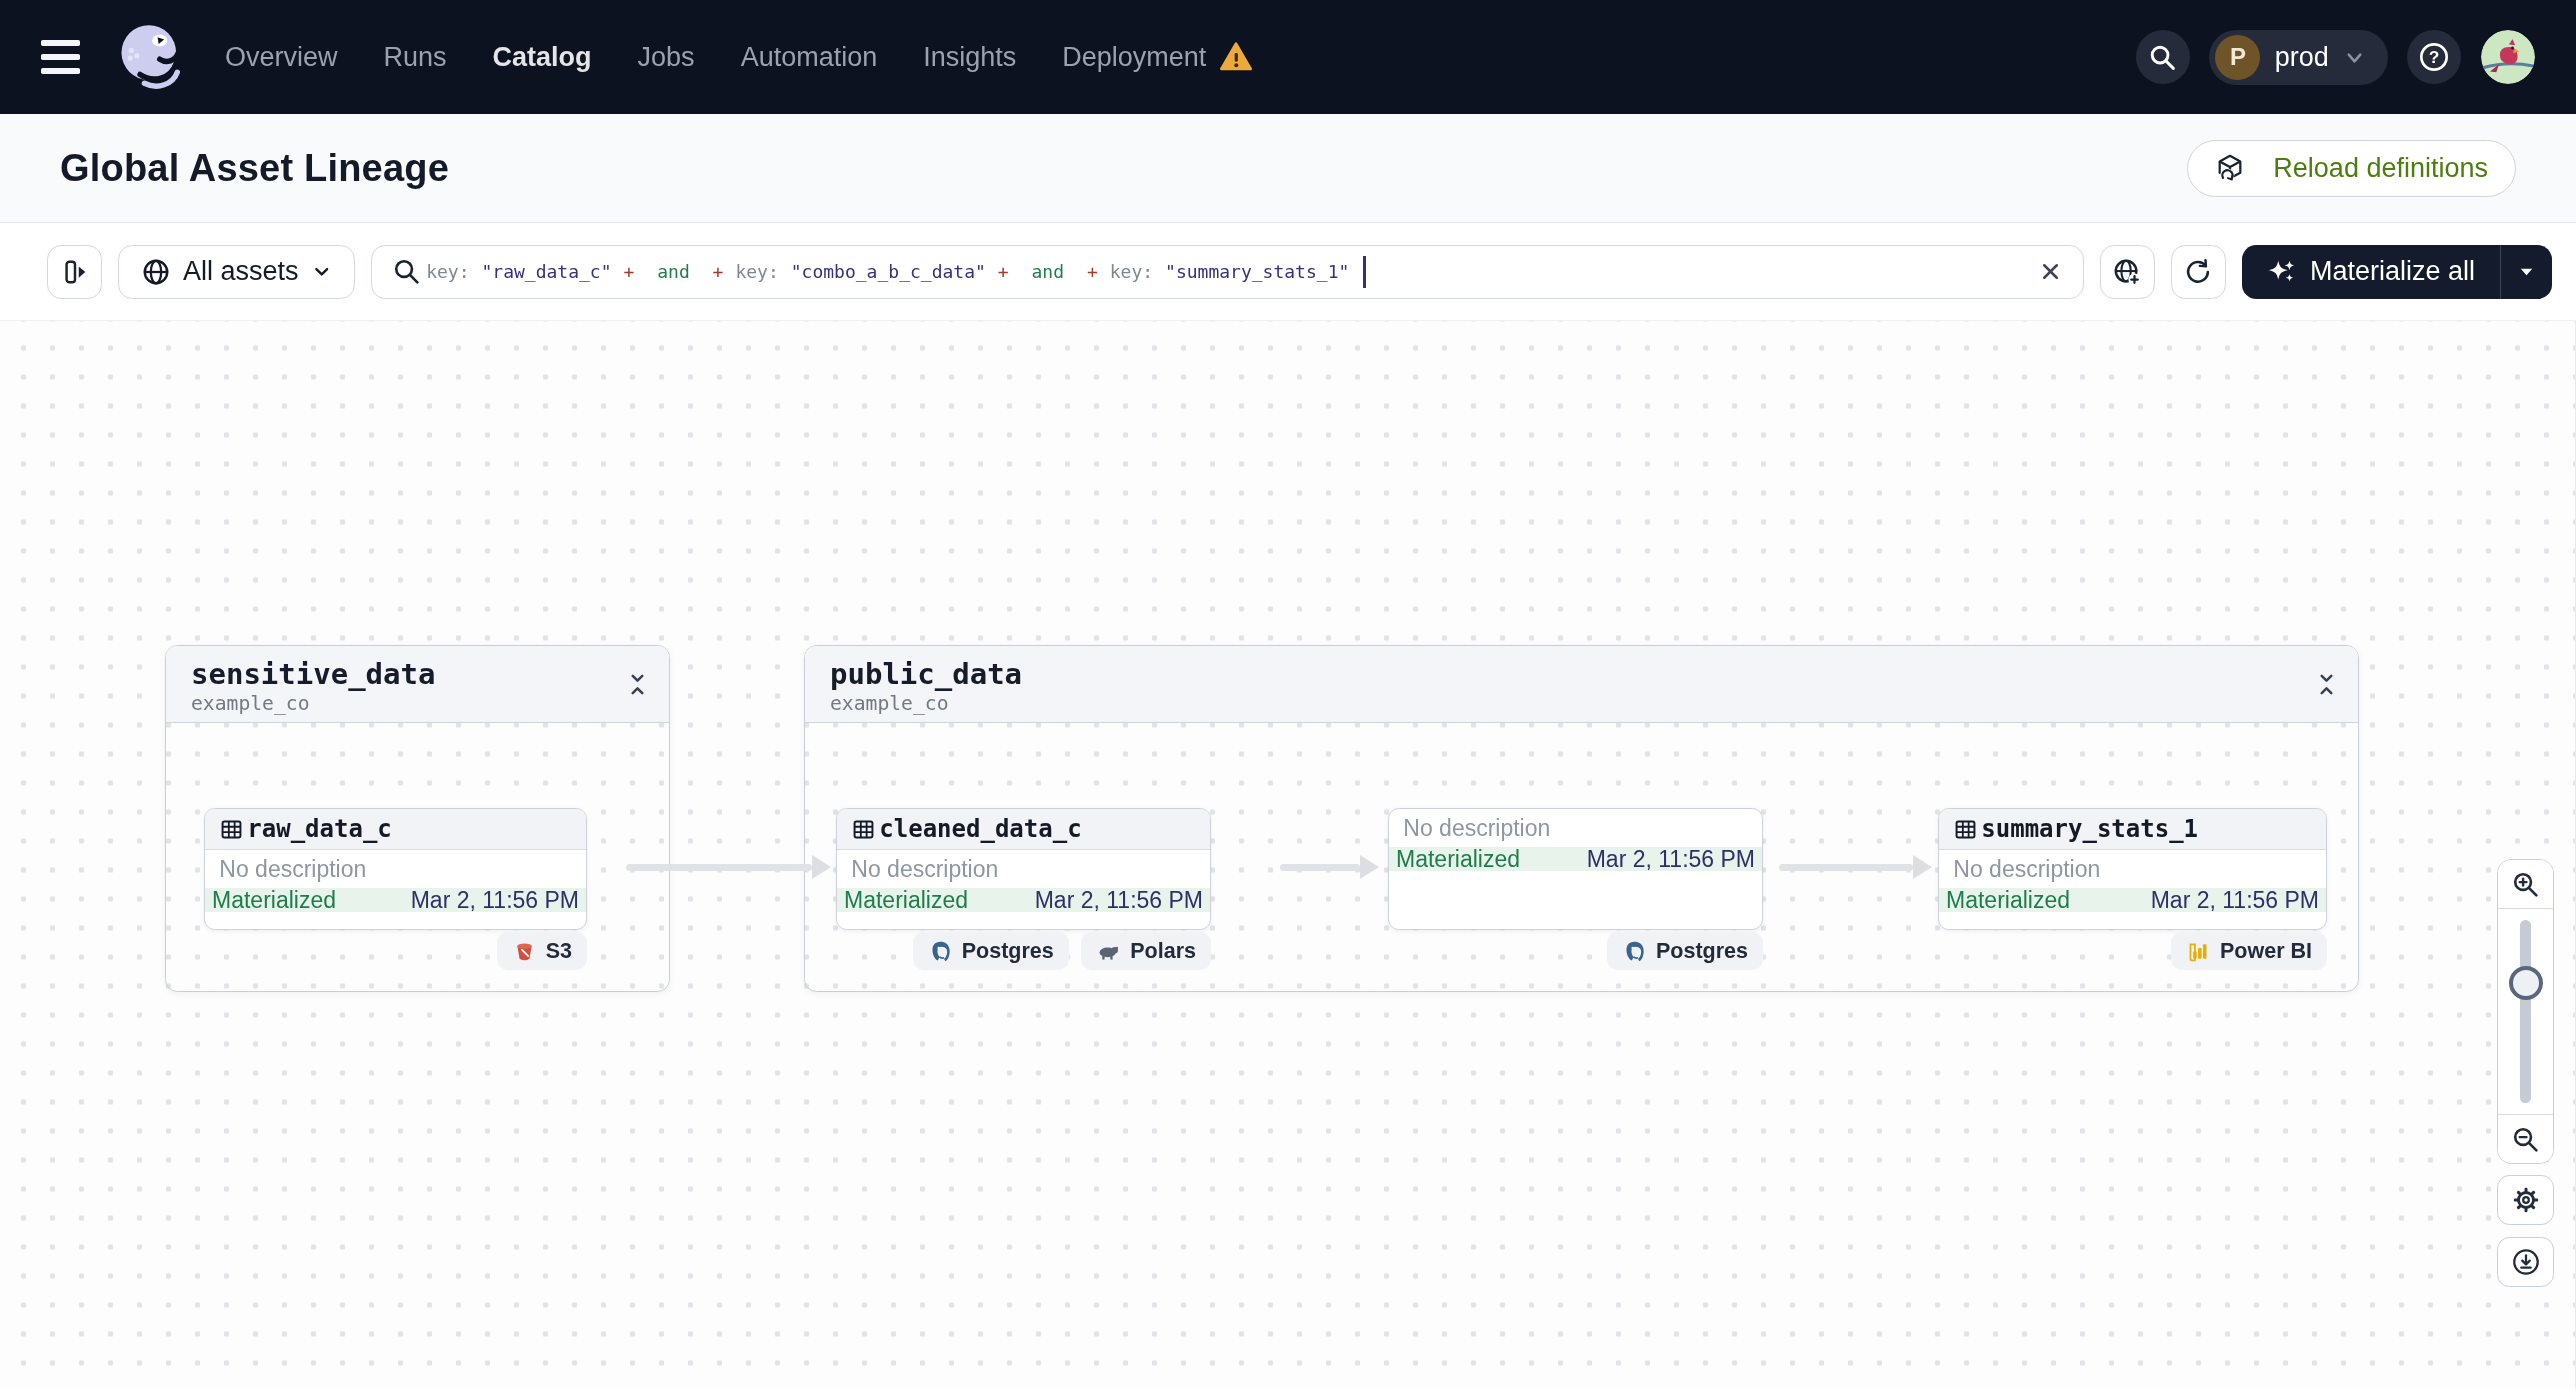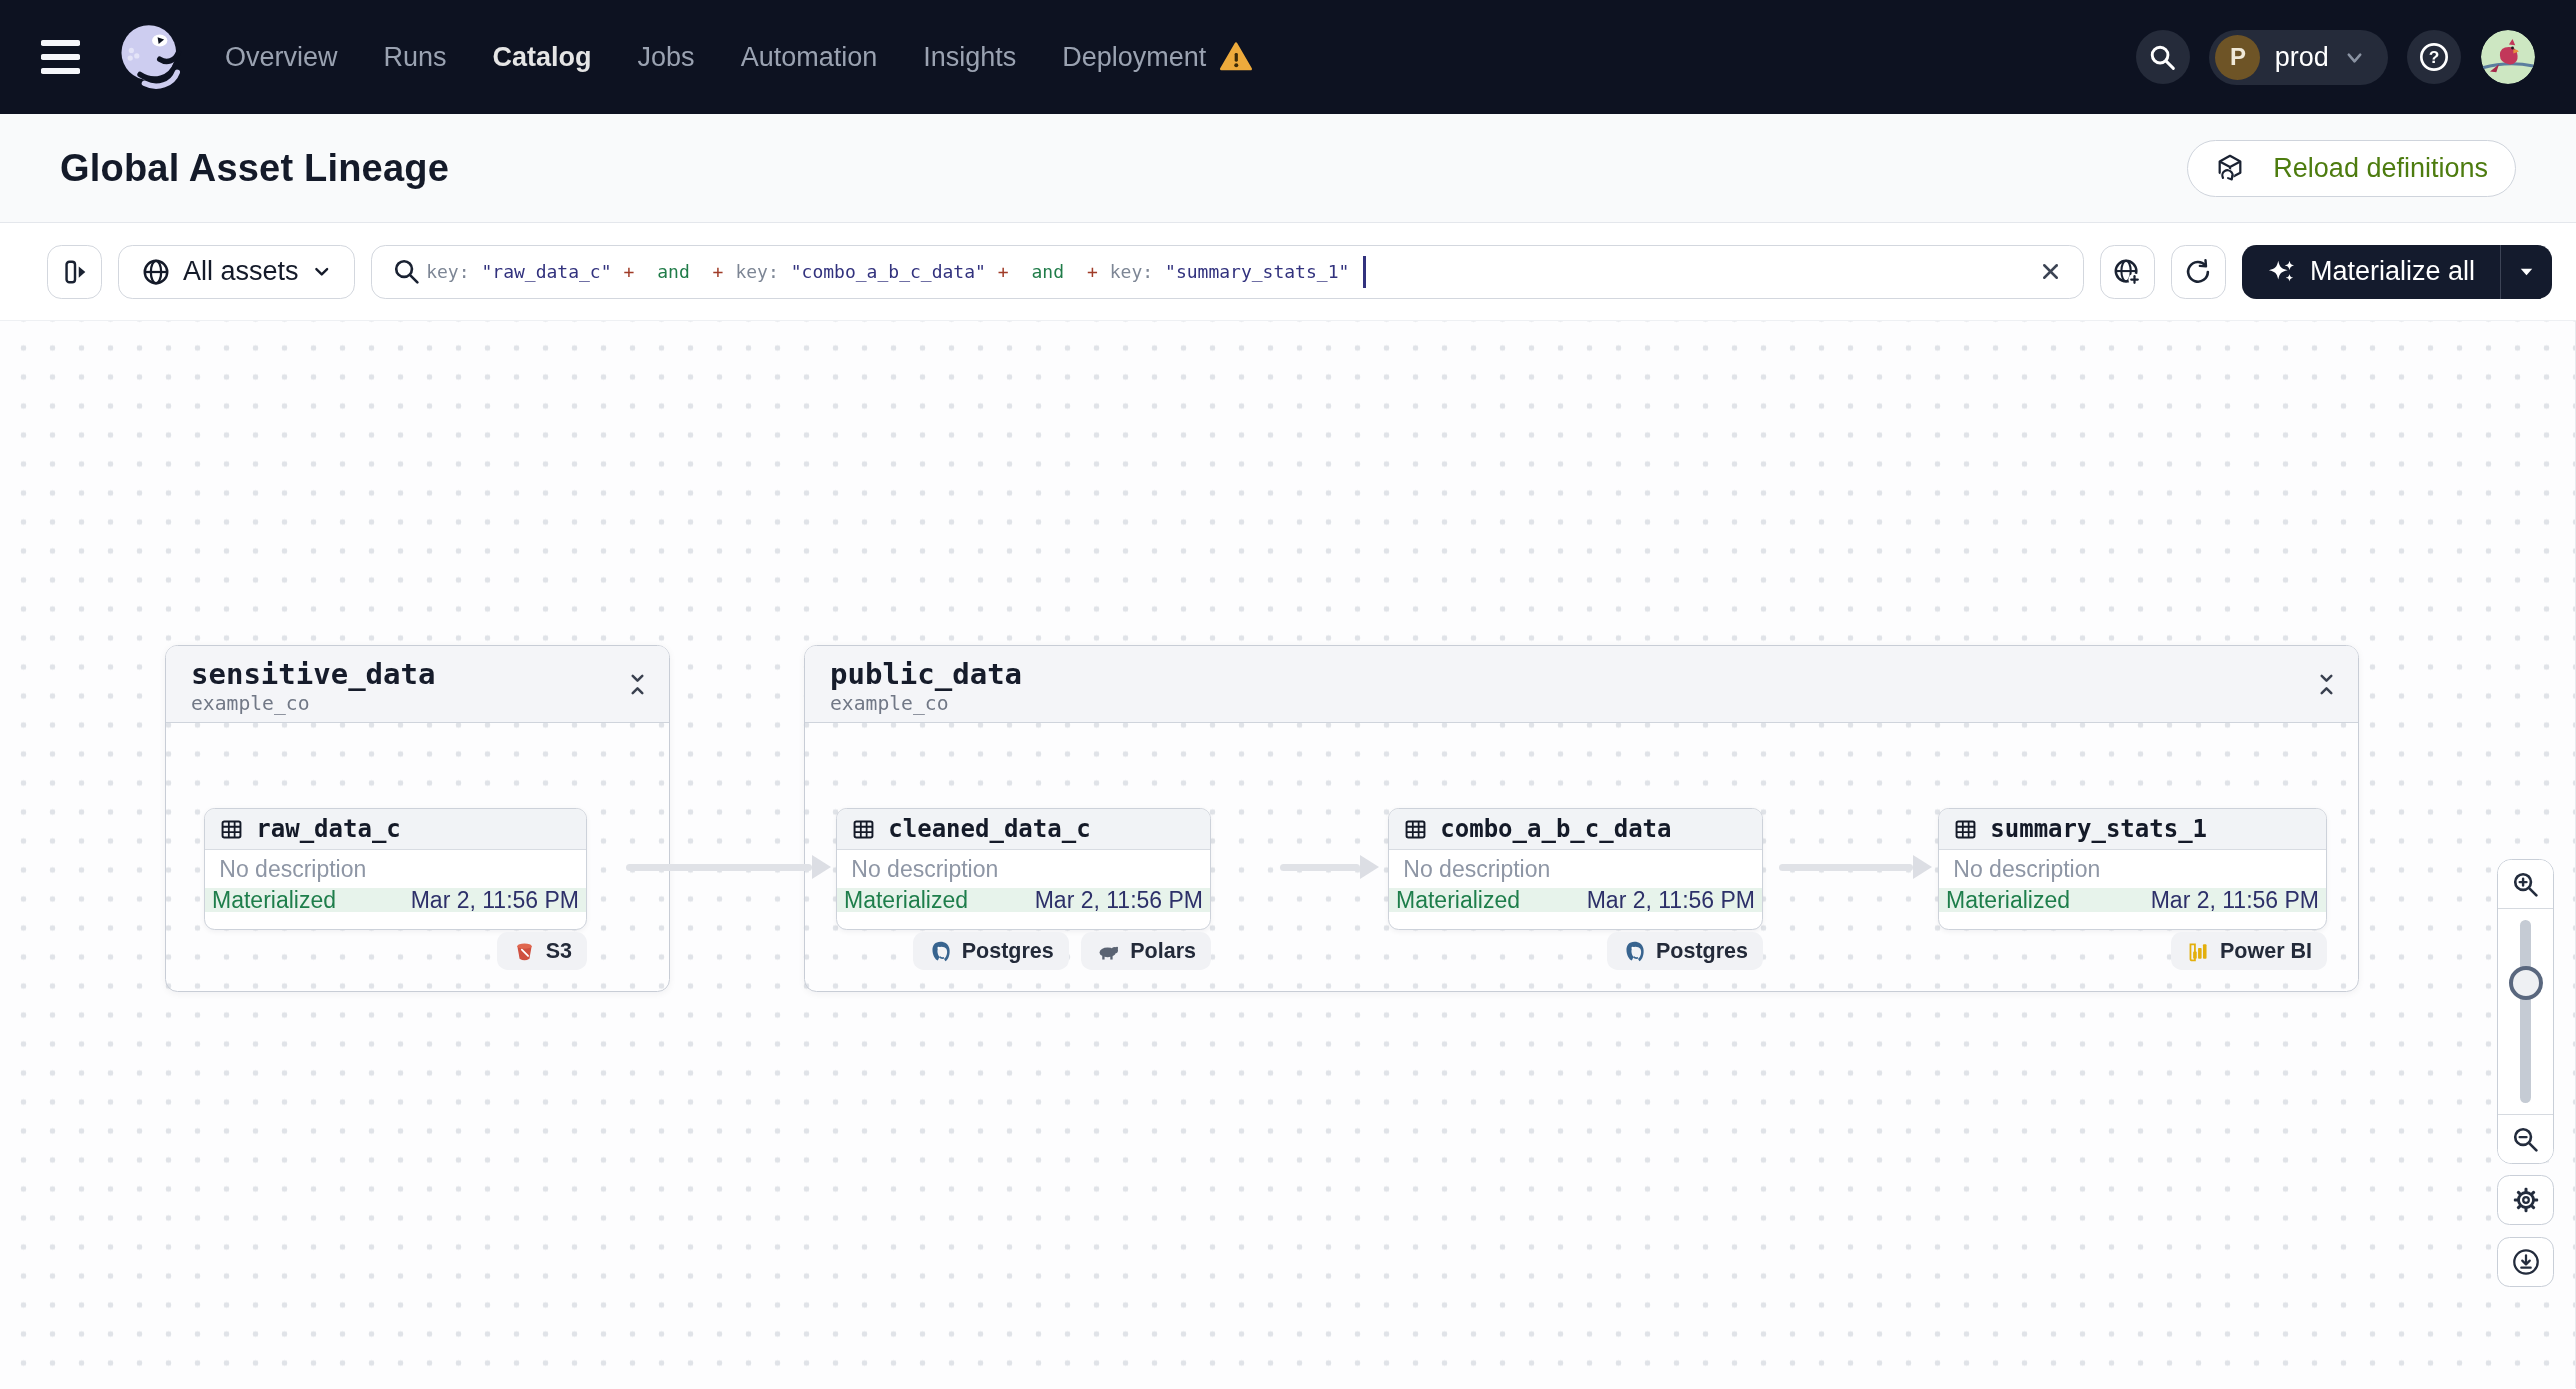--- a/index.html
+++ b/index.html
@@ -47,21 +47,21 @@
     background-image:radial-gradient(circle, #e0e3e8 2.7px, transparent 3.1px);
     background-size:29px 29px; background-position:9px 12.5px; border-right:1.8px solid #e8eaee; }
 
   .group { position:absolute; border:1.8px solid #c8cdd6; border-radius:12.5px; box-shadow:0 1.8px 7.2px rgba(20,26,43,0.05); }
   .group-header { height:77px; background:#f4f5f8; border-bottom:1.8px solid #cfd4dc; border-radius:10.7px 10.7px 0 0; padding:10.7px 25px 0 25px; position:relative; }
   .group-title { font-size:29px; font-weight:700; color:#161c2b; }
   .group-sub { font-size:19.7px; color:#717886; margin-top:1.8px; }
   .collapse-btn { position:absolute; top:25px; right:19.7px; cursor:pointer; }
 
   .asset-node { position:absolute; height:122px; background:#ffffff; border:1.8px solid #cdd2da; border-radius:10.7px; overflow:hidden; box-shadow:0 1.8px 5.4px rgba(20,26,43,0.05); cursor:pointer; }
-  .an-header { height:41px; background:#f1f3f6; border-bottom:0.9px solid #d8dce2; display:flex; align-items:center; gap:12px; padding:0 14.3px; }
+  .an-header { height:41px; background:#f1f3f6; border-bottom:0.9px solid #d8dce2; display:flex; align-items:center; gap:3px; padding:0 14.3px; }
   .an-name { font-size:24px; color:#141a28; font-weight:700; }
   .an-desc { height:38px; display:flex; align-items:center; padding:0 14.3px; font-size:23px; color:#8e96a5; }
   .an-status { height:24px; background:#e7f3eb; display:flex; align-items:center; justify-content:space-between; padding:0 7px; font-size:23px; }
   .an-status .st { color:#1e7e4b; } .an-status .ts { color:#2d3069; }
 
   .badge-row { position:absolute; top:611px; height:38px; display:flex; justify-content:flex-end; gap:12.5px; }
   .kind-badge { height:38px; background:#f1f2f5; border-radius:10.7px; display:flex; align-items:center; gap:9px; padding:0 15px; font-size:21.5px; font-weight:700; color:#232a39; cursor:pointer; }
 
   .edge { position:absolute; top:543px; height:7.2px; background:#e0e2e7; border-radius:3.6px; }
   .edge::after { content:""; position:absolute; right:-19px; top:-9px; width:0; height:0;
@@ -289,30 +289,20 @@
       <span class="an-name mono">cleaned_data_c</span>
     </div>
     <div class="an-desc">No description</div>
     <div class="an-status">
       <span class="st">Materialized</span>
       <span class="ts">Mar 2, 11:56 PM</span>
     </div>
   </div>
 
   <div class="asset-node" style="left:1388px; top:487px; width:375px;">
-    <div class="an-header">
-      <svg width="25" height="25" viewBox="0 0 28 28">
-        <rect x="4" y="5" width="20" height="18" rx="2" fill="none" stroke="#141a28" stroke-width="2.2"></rect>
-        <line x1="4" y1="11" x2="24" y2="11" stroke="#141a28" stroke-width="2.2"></line>
-        <line x1="4" y1="17" x2="24" y2="17" stroke="#141a28" stroke-width="2"></line>
-        <line x1="11" y1="5" x2="11" y2="23" stroke="#141a28" stroke-width="2"></line>
-        <line x1="17.5" y1="5" x2="17.5" y2="23" stroke="#141a28" stroke-width="2"></line>
-      </svg>
-      <span class="an-name mono">combo_a_b_c_data</span>
-    </div>
     <div class="an-desc">No description</div>
     <div class="an-status">
       <span class="st">Materialized</span>
       <span class="ts">Mar 2, 11:56 PM</span>
     </div>
   </div>
 
   <div class="asset-node" style="left:1938px; top:487px; width:389px;">
     <div class="an-header">
       <svg width="25" height="25" viewBox="0 0 28 28">

